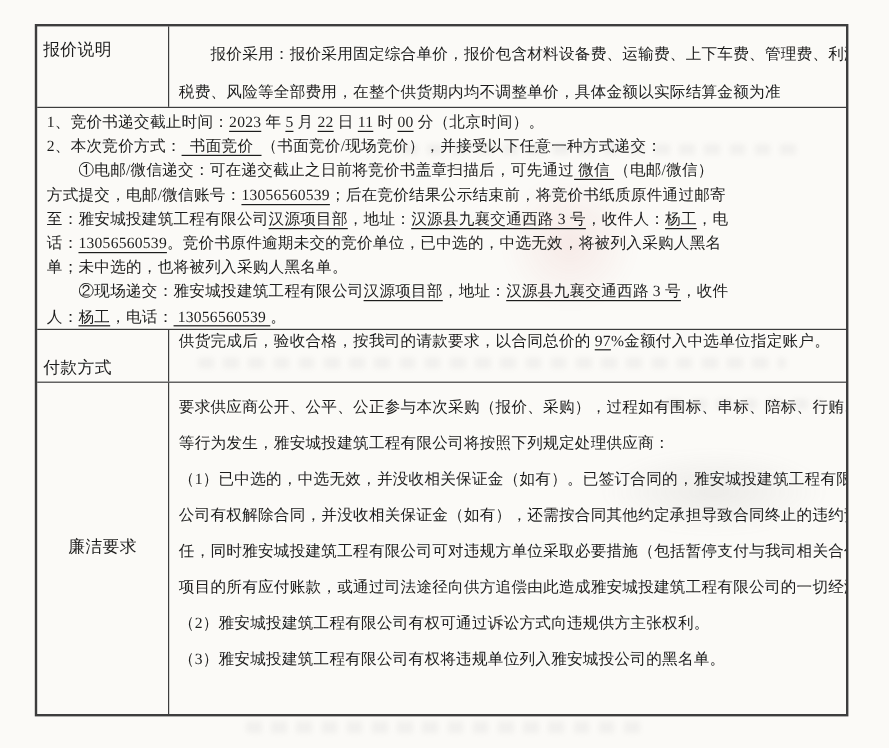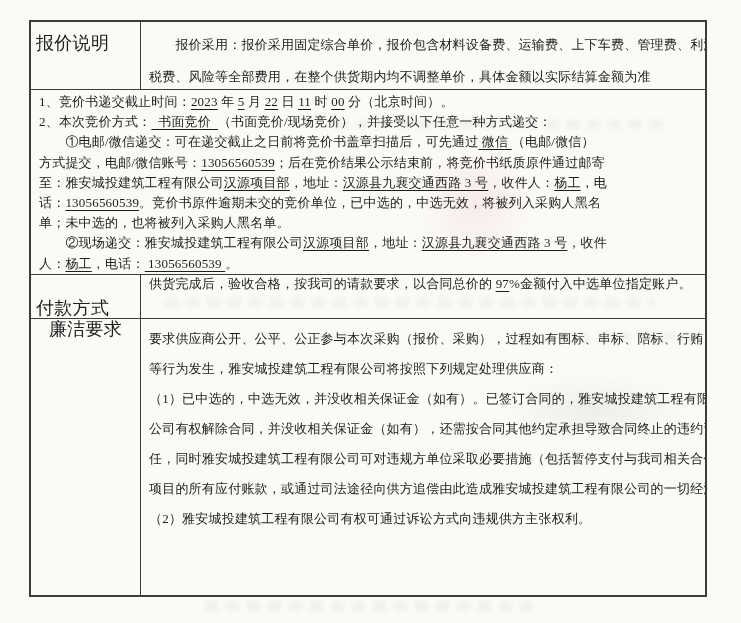--- a/index.html
+++ b/index.html
@@ -16,21 +16,21 @@
     border:2px solid var(--border-color,#3d3d3d);
     box-sizing:border-box;
     background:transparent;
   }
   .trow{display:flex;border-bottom:1px solid var(--border-color,#3d3d3d);box-sizing:border-box;}
   .trow:last-child{border-bottom:none;}
   .label-cell{
     width:110px;flex:0 0 110px;box-sizing:border-box;
     border-right:1px solid var(--border-color,#3d3d3d);
     padding:10px 3px 0 5px;
-    font-size:18px;letter-spacing:.3px;
+    font-size:14px;letter-spacing:.3px;
     overflow:hidden;
   }
   .label-line{line-height:20px;}
   .content-cell{
     flex:1;box-sizing:border-box;
     padding:0 4px 0 8px;
     font-size:13px;letter-spacing:.2px;
     overflow:hidden;
   }
   .tline{white-space:pre;}
@@ -50,21 +50,21 @@
   .content-fukuan-fangshi{display:flex;flex-direction:column;}
   .content-fukuan-fangshi .tline{line-height:18px;}
   .content-lianjie-yaoqiu{padding-top:5px;}
   .content-lianjie-yaoqiu .tline{line-height:30px;}
 
   
   .label-baojia-shuoming{padding-top:11px;}
   .label-jingjia-tijiao{padding-top:9px;}
   .label-jingjia-tijiao .label-line{line-height:30px;}
   .label-fukuan-fangshi{display:flex;align-items:flex-end;padding-top:0;}
-  .label-lianjie-yaoqiu{display:flex;justify-content:center;padding:0;}
+  .label-lianjie-yaoqiu{display:flex;align-items:center;justify-content:center;padding:0;}
 
   
   .smudge{
     position:absolute;pointer-events:none;filter:blur(2px);opacity:.5;
     background:repeating-linear-gradient(90deg, rgba(125,125,125,.14) 0 13px, transparent 13px 21px);
     border-radius:3px;
   }
   .smudge-stamp{
     position:absolute;pointer-events:none;filter:blur(4px);
     background:radial-gradient(circle, rgba(205,80,80,.09), transparent 68%);
@@ -128,17 +128,18 @@
           </div>
         </div>
         <div class="content-cell content-lianjie-yaoqiu">
           <div class="tline"><span class="seg">要求供应商公开、公平、公正参与本次采购（报价、采购），过程如有围标、串标、陪标、行贿、</span></div>
           <div class="tline"><span class="seg">等行为发生，雅安城投建筑工程有限公司将按照下列规定处理供应商：</span></div>
           <div class="tline"><span class="seg">（1）已中选的，中选无效，并没收相关保证金（如有）。已签订合同的，雅安城投建筑工程有限</span></div>
           <div class="tline"><span class="seg">公司有权解除合同，并没收相关保证金（如有），还需按合同其他约定承担导致合同终止的违约责</span></div>
           <div class="tline"><span class="seg">任，同时雅安城投建筑工程有限公司可对违规方单位采取必要措施（包括暂停支付与我司相关合作</span></div>
           <div class="tline"><span class="seg">项目的所有应付账款，或通过司法途径向供方追偿由此造成雅安城投建筑工程有限公司的一切经济</span></div>
           <div class="tline"><span class="seg">（2）雅安城投建筑工程有限公司有权可通过诉讼方式向违规供方主张权利。</span></div>
+          <div class="tline"><span class="seg">（3）雅安城投建筑工程有限公司有权将违规单位列入雅安城投公司的黑名单。</span></div>
         </div>
       </div>
     </div>
 
 </div>
 
 </body></html>

